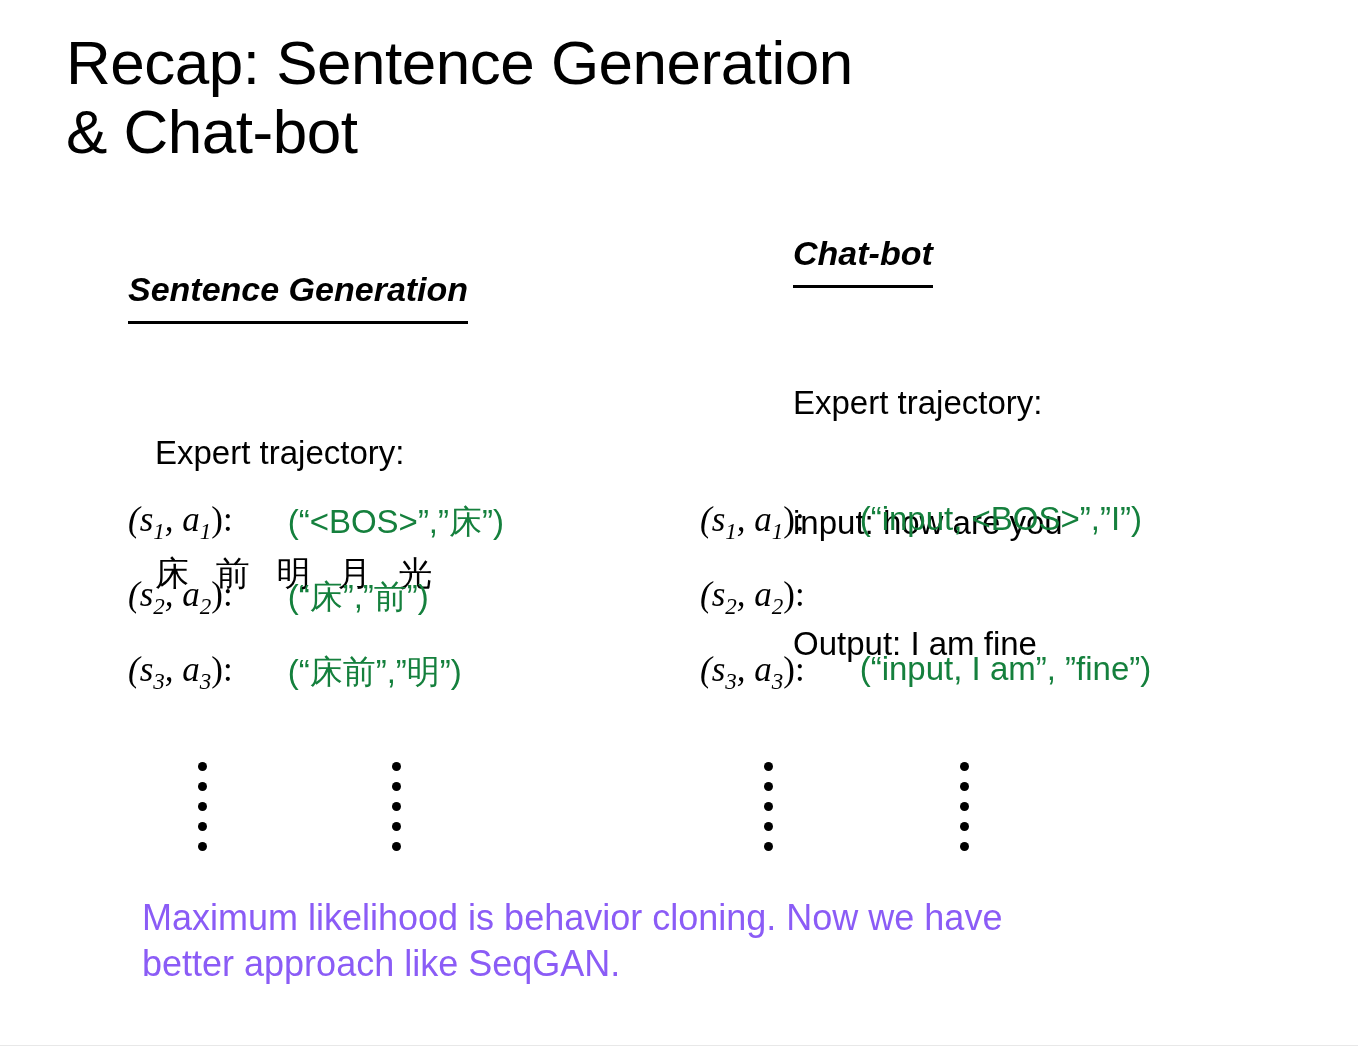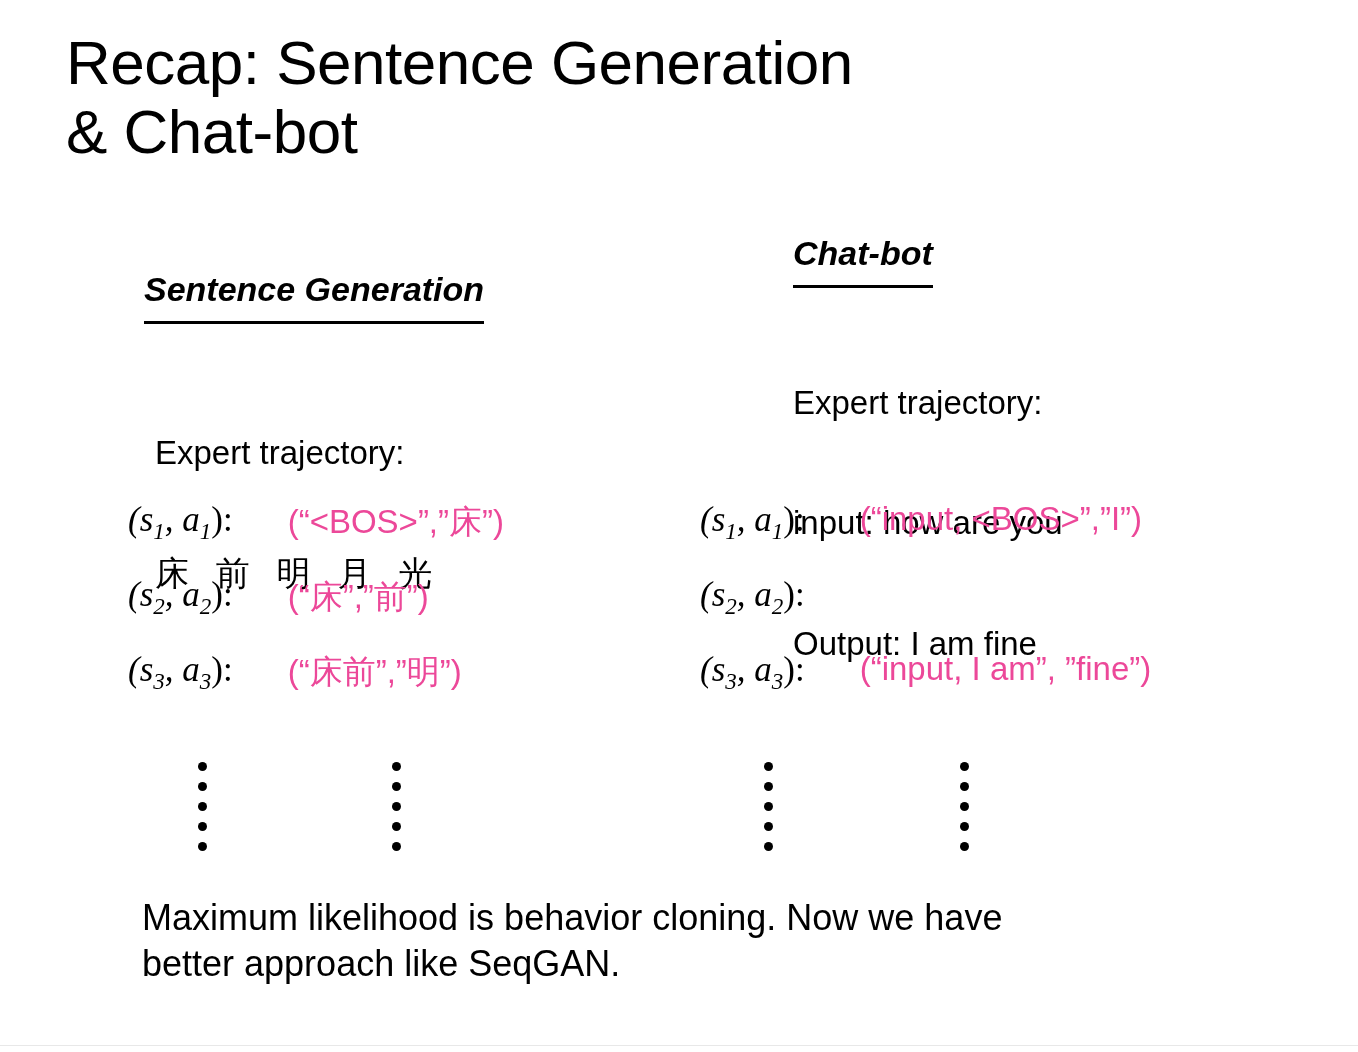--- a/index.html
+++ b/index.html
@@ -39,21 +39,21 @@
   .col-head {
     position: absolute;
     font-size: 34px;
     font-weight: bold;
     font-style: italic;
     color: #000;
     padding-bottom: 12px;
     border-bottom: 3px solid #000;
     white-space: nowrap;
   }
-  #sg-head { left: 128px; top: 270px; margin-left: 16px; }
+  #sg-head { left: 128px; top: 270px; }
   #cb-head { left: 793px; top: 234px; }
 
   
   .traj {
     position: absolute;
     font-size: 33px;
     line-height: 1.22;
     color: #000;
     white-space: pre;
   }
@@ -87,21 +87,21 @@
     margin-right: 14px;
   }
   .sa .sub {
     font-size: 23px;
     font-style: italic;
     vertical-align: sub;
   }
   .sa .paren { font-style: normal; }
   .val {
     font-size: 33px;
-    color: #ec4899;
+    color: #15803d;
     font-family: "Liberation Sans", sans-serif;
   }
 
   
   .vdots {
     position: absolute;
     width: 10px;
   }
   .vdots i {
     display: block;
@@ -117,21 +117,21 @@
   #dots-d { left: 960px; top: 762px; }
 
   
   .note {
     position: absolute;
     left: 142px;
     top: 895px;
     width: 1150px;
     font-size: 36px;
     line-height: 1.28;
-    color: #000000;
+    color: #8b5cf6;
   }
   .note span { display: block; }
 
   .bottom-edge {
     position: absolute;
     left: 0;
     bottom: 0;
     width: 1358px;
     height: 6px;
     background: #ffffff;

